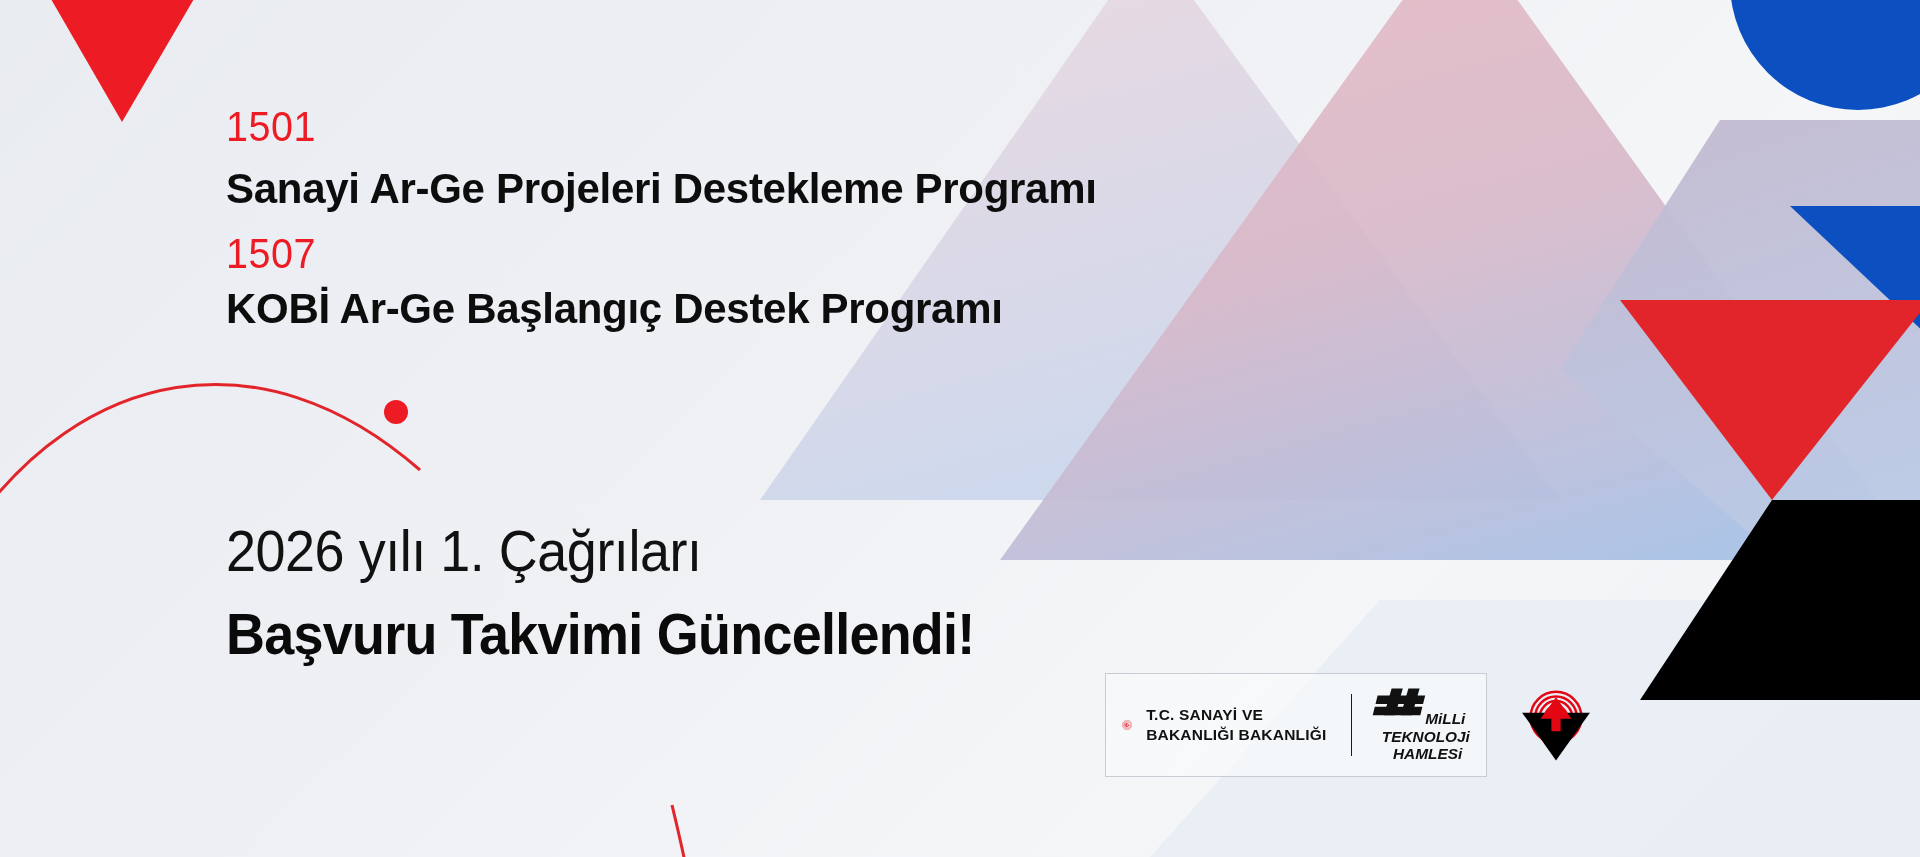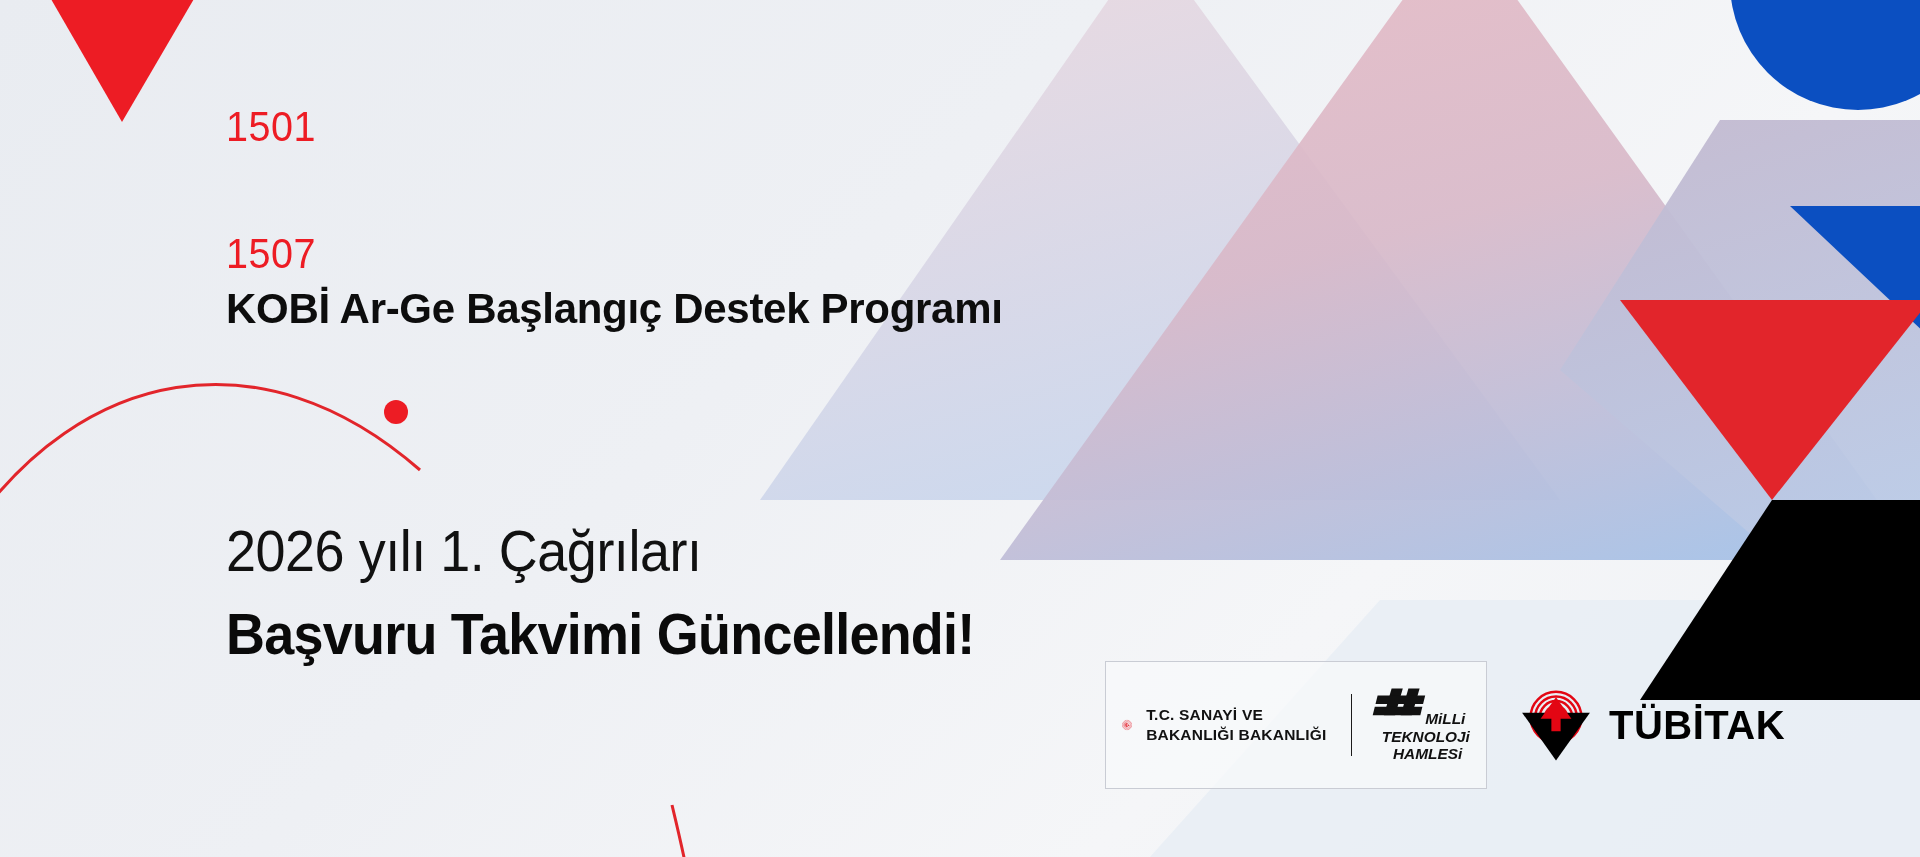--- a/index.html
+++ b/index.html
@@ -109,21 +109,21 @@
     height: 106px;
     display: flex;
     align-items: center;
     gap: 30px;
     z-index: 6;
   }
 
   .ministry-box {
     box-sizing: border-box;
     width: 382px;
-    height: 128px;
+    height: 104px;
     border: 1px solid #c9ccd4;
     background: rgba(248, 249, 251, 0.72);
     display: flex;
     align-items: center;
     padding: 0 16px;
     gap: 14px;
   }
 
   .ministry-text {
     color: #111111;
@@ -211,20 +211,21 @@
       <path d="M -30,530 C 80,370 260,330 420,470" fill="none" stroke="#e2252b" stroke-width="3"></path>
 
       <circle cx="396" cy="412" r="12" fill="#ed1c24"></circle>
 
       <path d="M 672,805 C 690,880 700,920 690,980" fill="none" stroke="#e2252b" stroke-width="3"></path>
     </g>
   </svg>
 
   <div class="text-layer">
     <div class="prog-code" id="code-1501">1501</div>
+    <div class="prog-name" id="name-1501">Sanayi Ar-Ge Projeleri Destekleme Programı</div>
 
     <div class="prog-code" id="code-1507">1507</div>
     <div class="prog-name" id="name-1507">KOBİ Ar-Ge Başlangıç Destek Programı</div>
 
     <div class="headline-light">2026 yılı 1. Çağrıları</div>
     <div class="headline-bold">Başvuru Takvimi Güncellendi!</div>
   </div>
 
   <div class="logo-row">
 
@@ -298,18 +299,17 @@
       <svg width="78" height="74" viewBox="0 0 100 96">
         <g fill="none" stroke="#e30613" stroke-width="3.2">
           <circle cx="50" cy="38" r="33"></circle>
           <circle cx="50" cy="38" r="27"></circle>
           <circle cx="50" cy="38" r="21"></circle>
         </g>
         <circle cx="50" cy="38" r="16" fill="#e30613"></circle>
         <polygon points="6,32 94,32 50,94" fill="#000000"></polygon>
         <polygon points="50,12 70,40 56,40 56,56 44,56 44,40 30,40" fill="#e30613"></polygon>
       </svg>
-      <div class="tubitak-text">TÜBİTAK</div>
     </div>
 
   </div>
 
 </div>
 
 </body></html>

